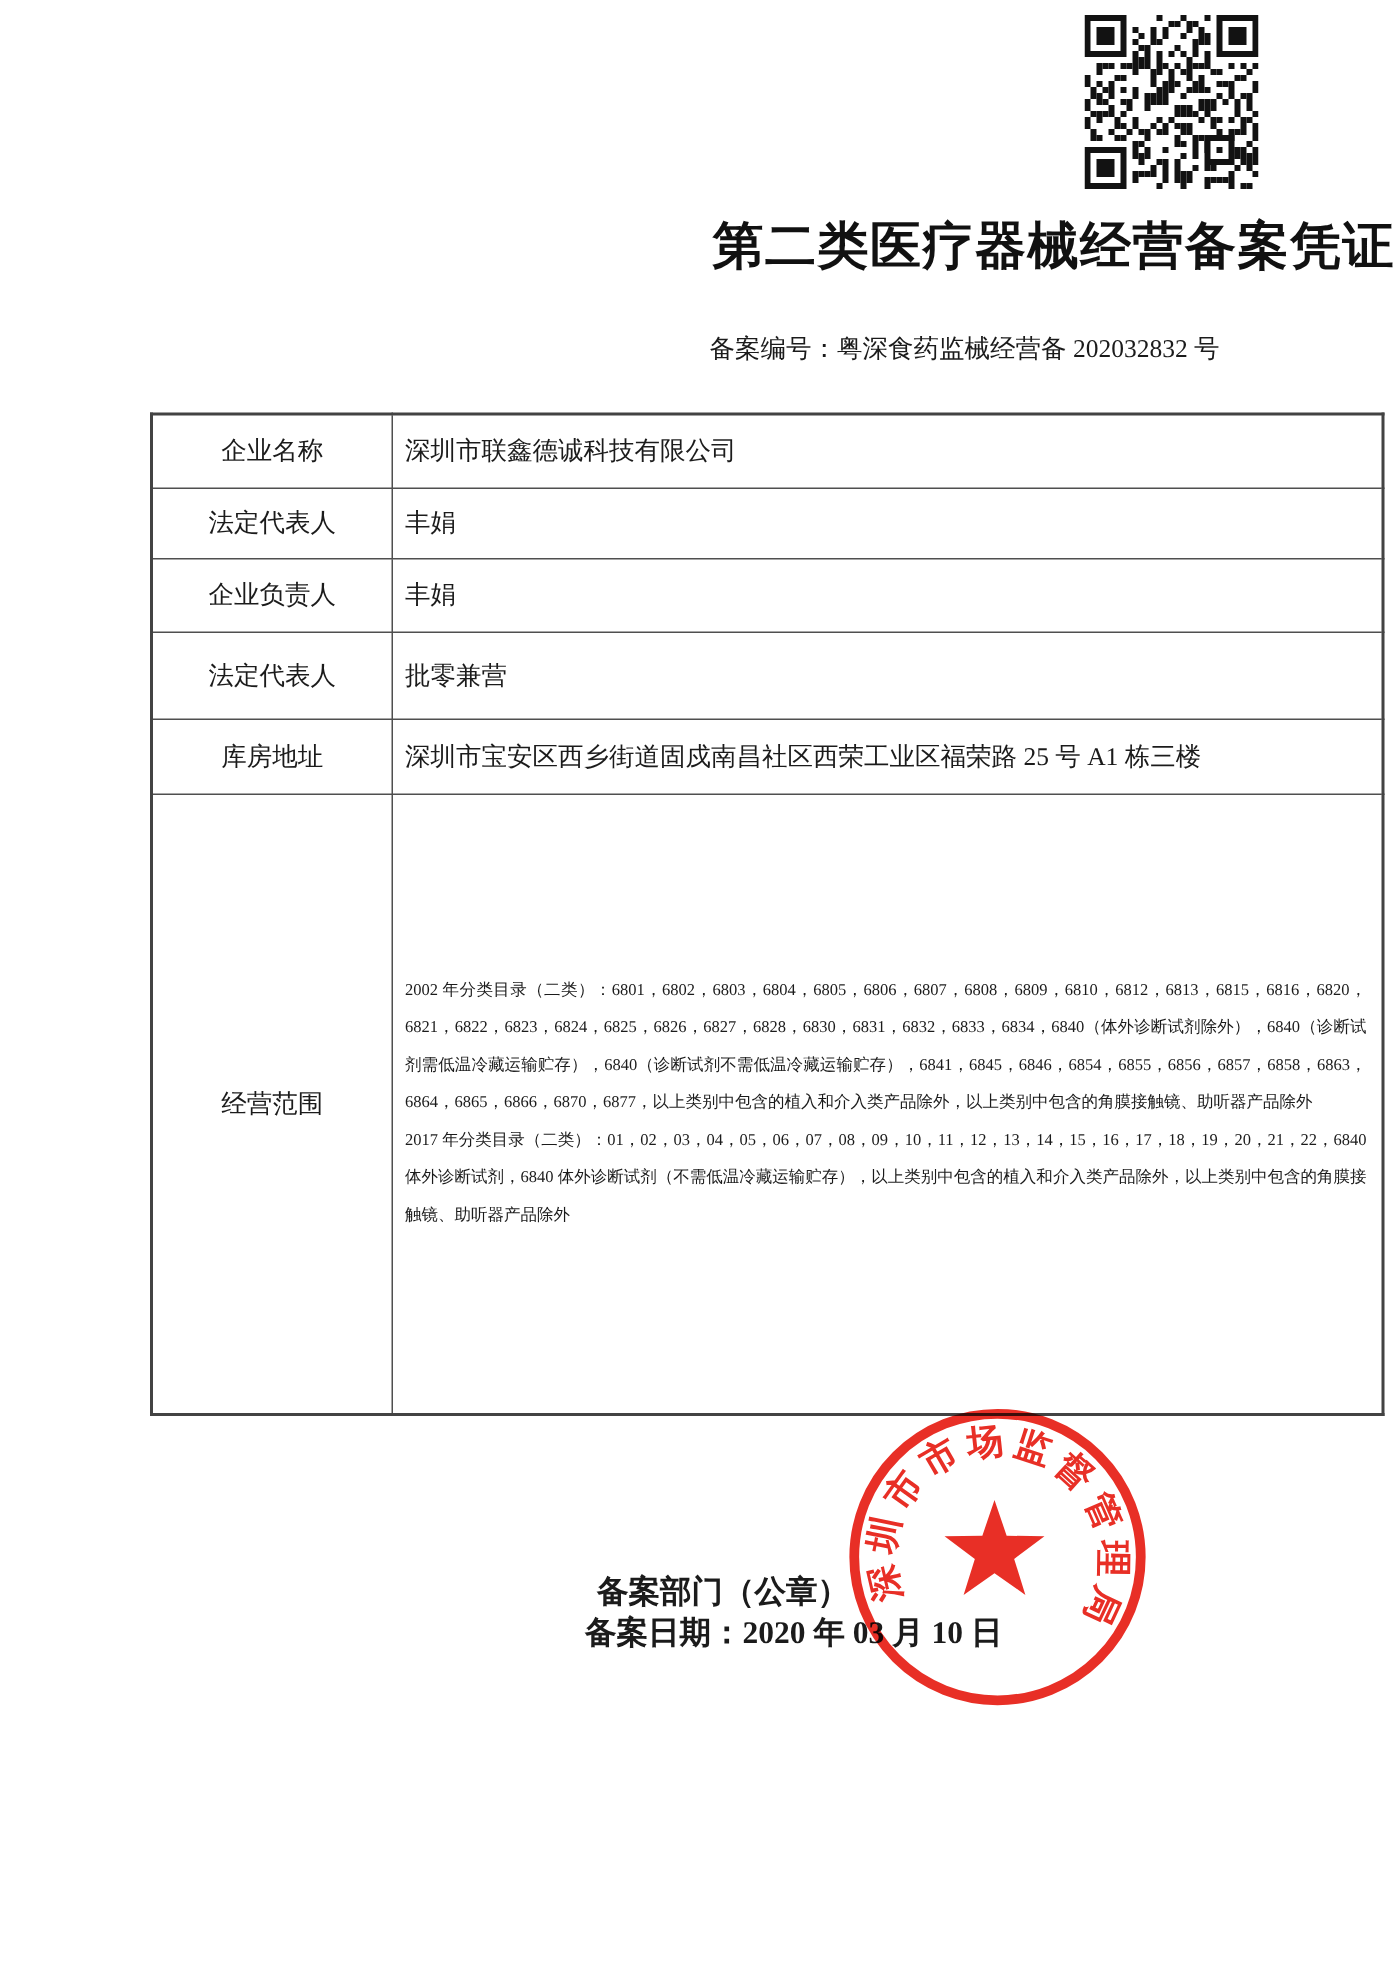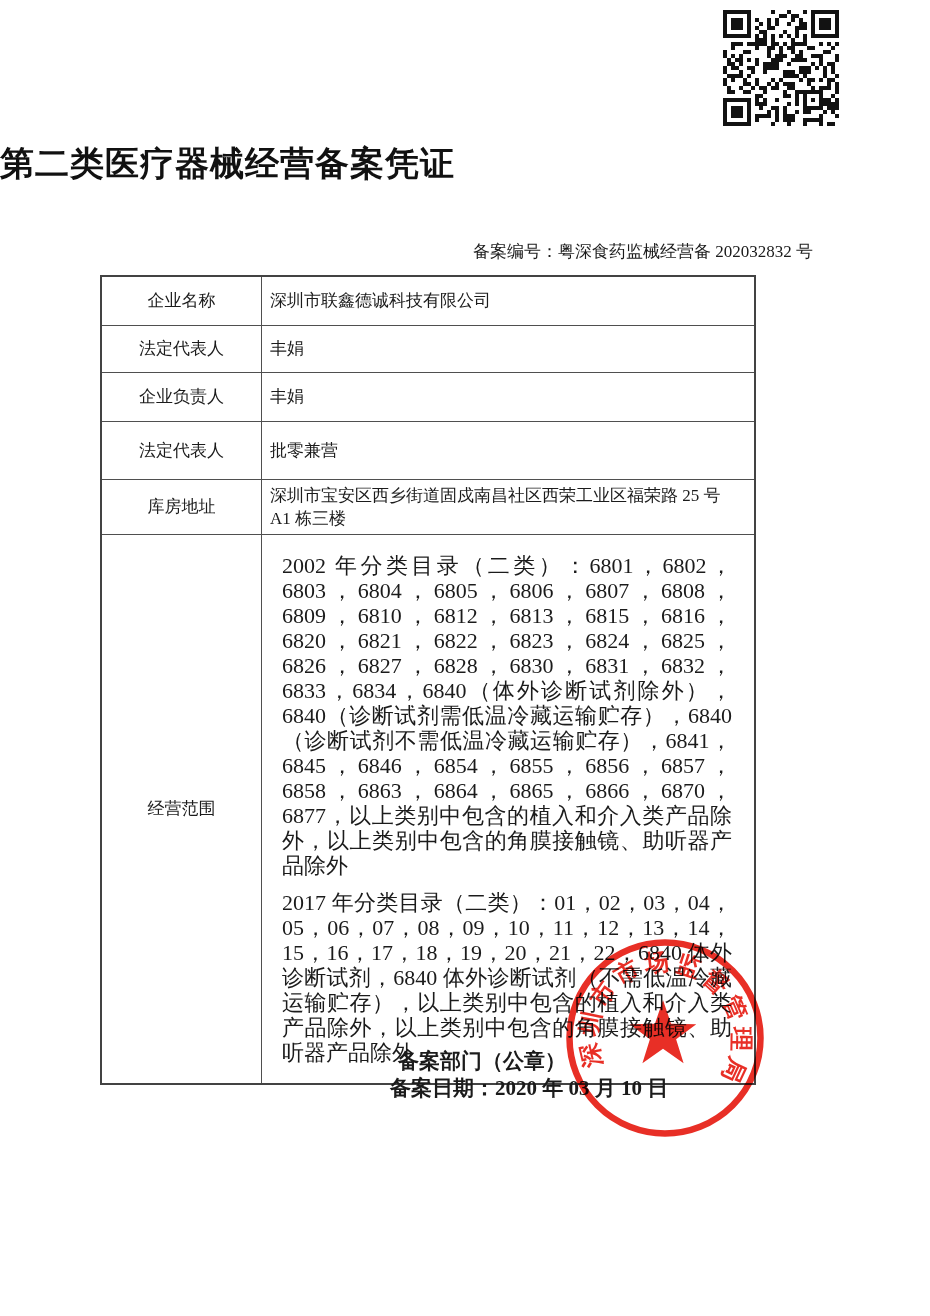--- a/index.html
+++ b/index.html
@@ -6,37 +6,37 @@
   body{
     width:930px;height:1316px;background:#ffffff;position:relative;overflow:hidden;
     font-family:"Liberation Serif","DejaVu Serif",serif;color:#1b1b1b;
   }
   .page{position:absolute;inset:0;}
   
   .qr{position:absolute;left:723px;top:10px;width:116px;height:116px;}
   .qr svg{display:block;width:116px;height:116px;}
   
   .title{
-    position:absolute;left:0;top:141px;width:100%;text-align:left;
+    position:absolute;left:0;top:141px;width:100%;text-align:right;
     font-family:"Liberation Sans","DejaVu Sans",sans-serif;
     font-weight:bold;font-size:34px;letter-spacing:1px;color:#111;
   }
   
-  .filing{position:absolute;top:221px;right:117px;font-size:17px;color:#1b1b1b;margin-top:19px;}
+  .filing{position:absolute;top:221px;right:117px;font-size:17px;color:#1b1b1b;}
   
   table.cert{
-    position:absolute;left:100px;top:275px;width:656px;height:669px;
+    position:absolute;left:100px;top:275px;width:823px;height:669px;
     border-collapse:collapse;table-layout:fixed;
     border:2px solid #434343;
   }
   table.cert td{border:1px solid #4f4f4f;vertical-align:middle;}
   td.lab{width:157px;text-align:center;font-size:17px;}
   td.val{padding:4px 10px 4px 8px;font-size:17px;}
   td.scope{padding:6px 10px 6px 8px;}
-  td.scope p{margin:12px;font-size:22px;line-height:25px;text-align:justify;}
+  td.scope p{margin:0;font-size:11px;line-height:25px;text-align:justify;}
   tr.r1{height:49px}tr.r2{height:47px}tr.r3{height:49px}tr.r4{height:58px}
   tr.r5{height:57px}tr.r6{height:45px}tr.r7{height:50px}
   
   .dept{position:absolute;left:398px;top:1047px;font-size:21px;font-weight:bold;}
   .date{position:absolute;left:390px;top:1074px;font-size:21px;font-weight:bold;}
   
   .stamp{position:absolute;left:559px;top:932px;width:212px;height:212px;
          mix-blend-mode:multiply;opacity:.95;}
   .stamp text{font-family:"Liberation Serif","DejaVu Serif",serif;}
 </style>

